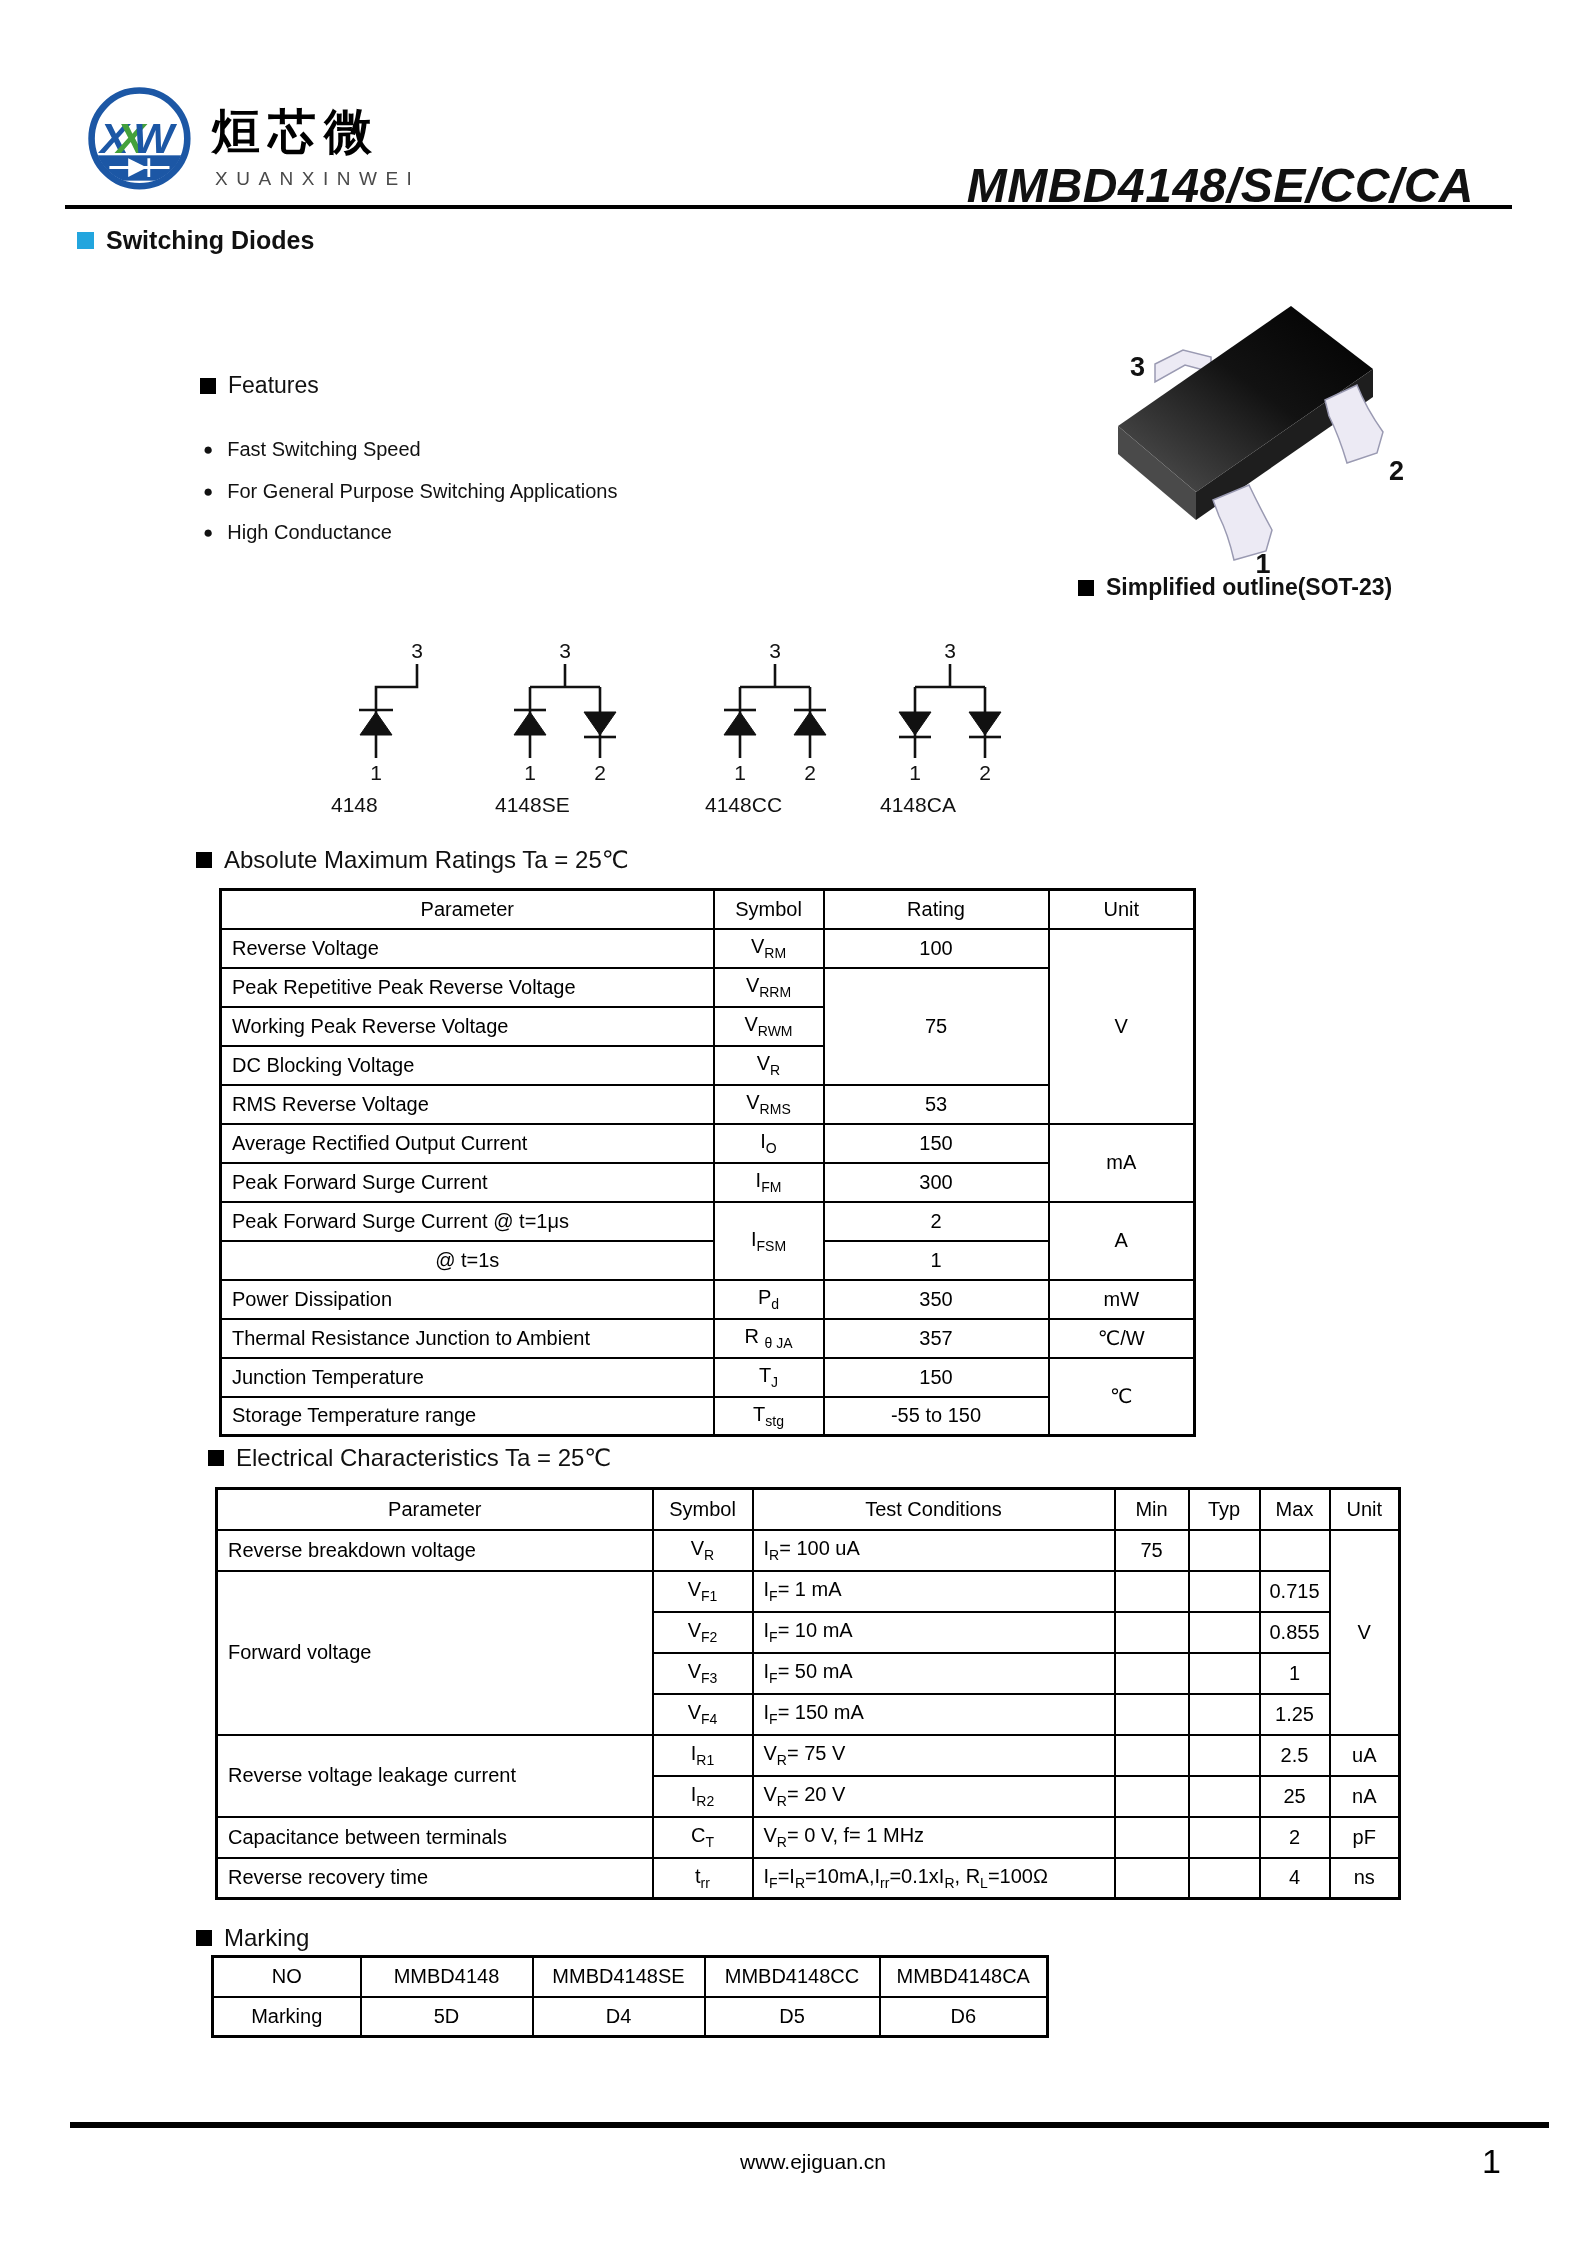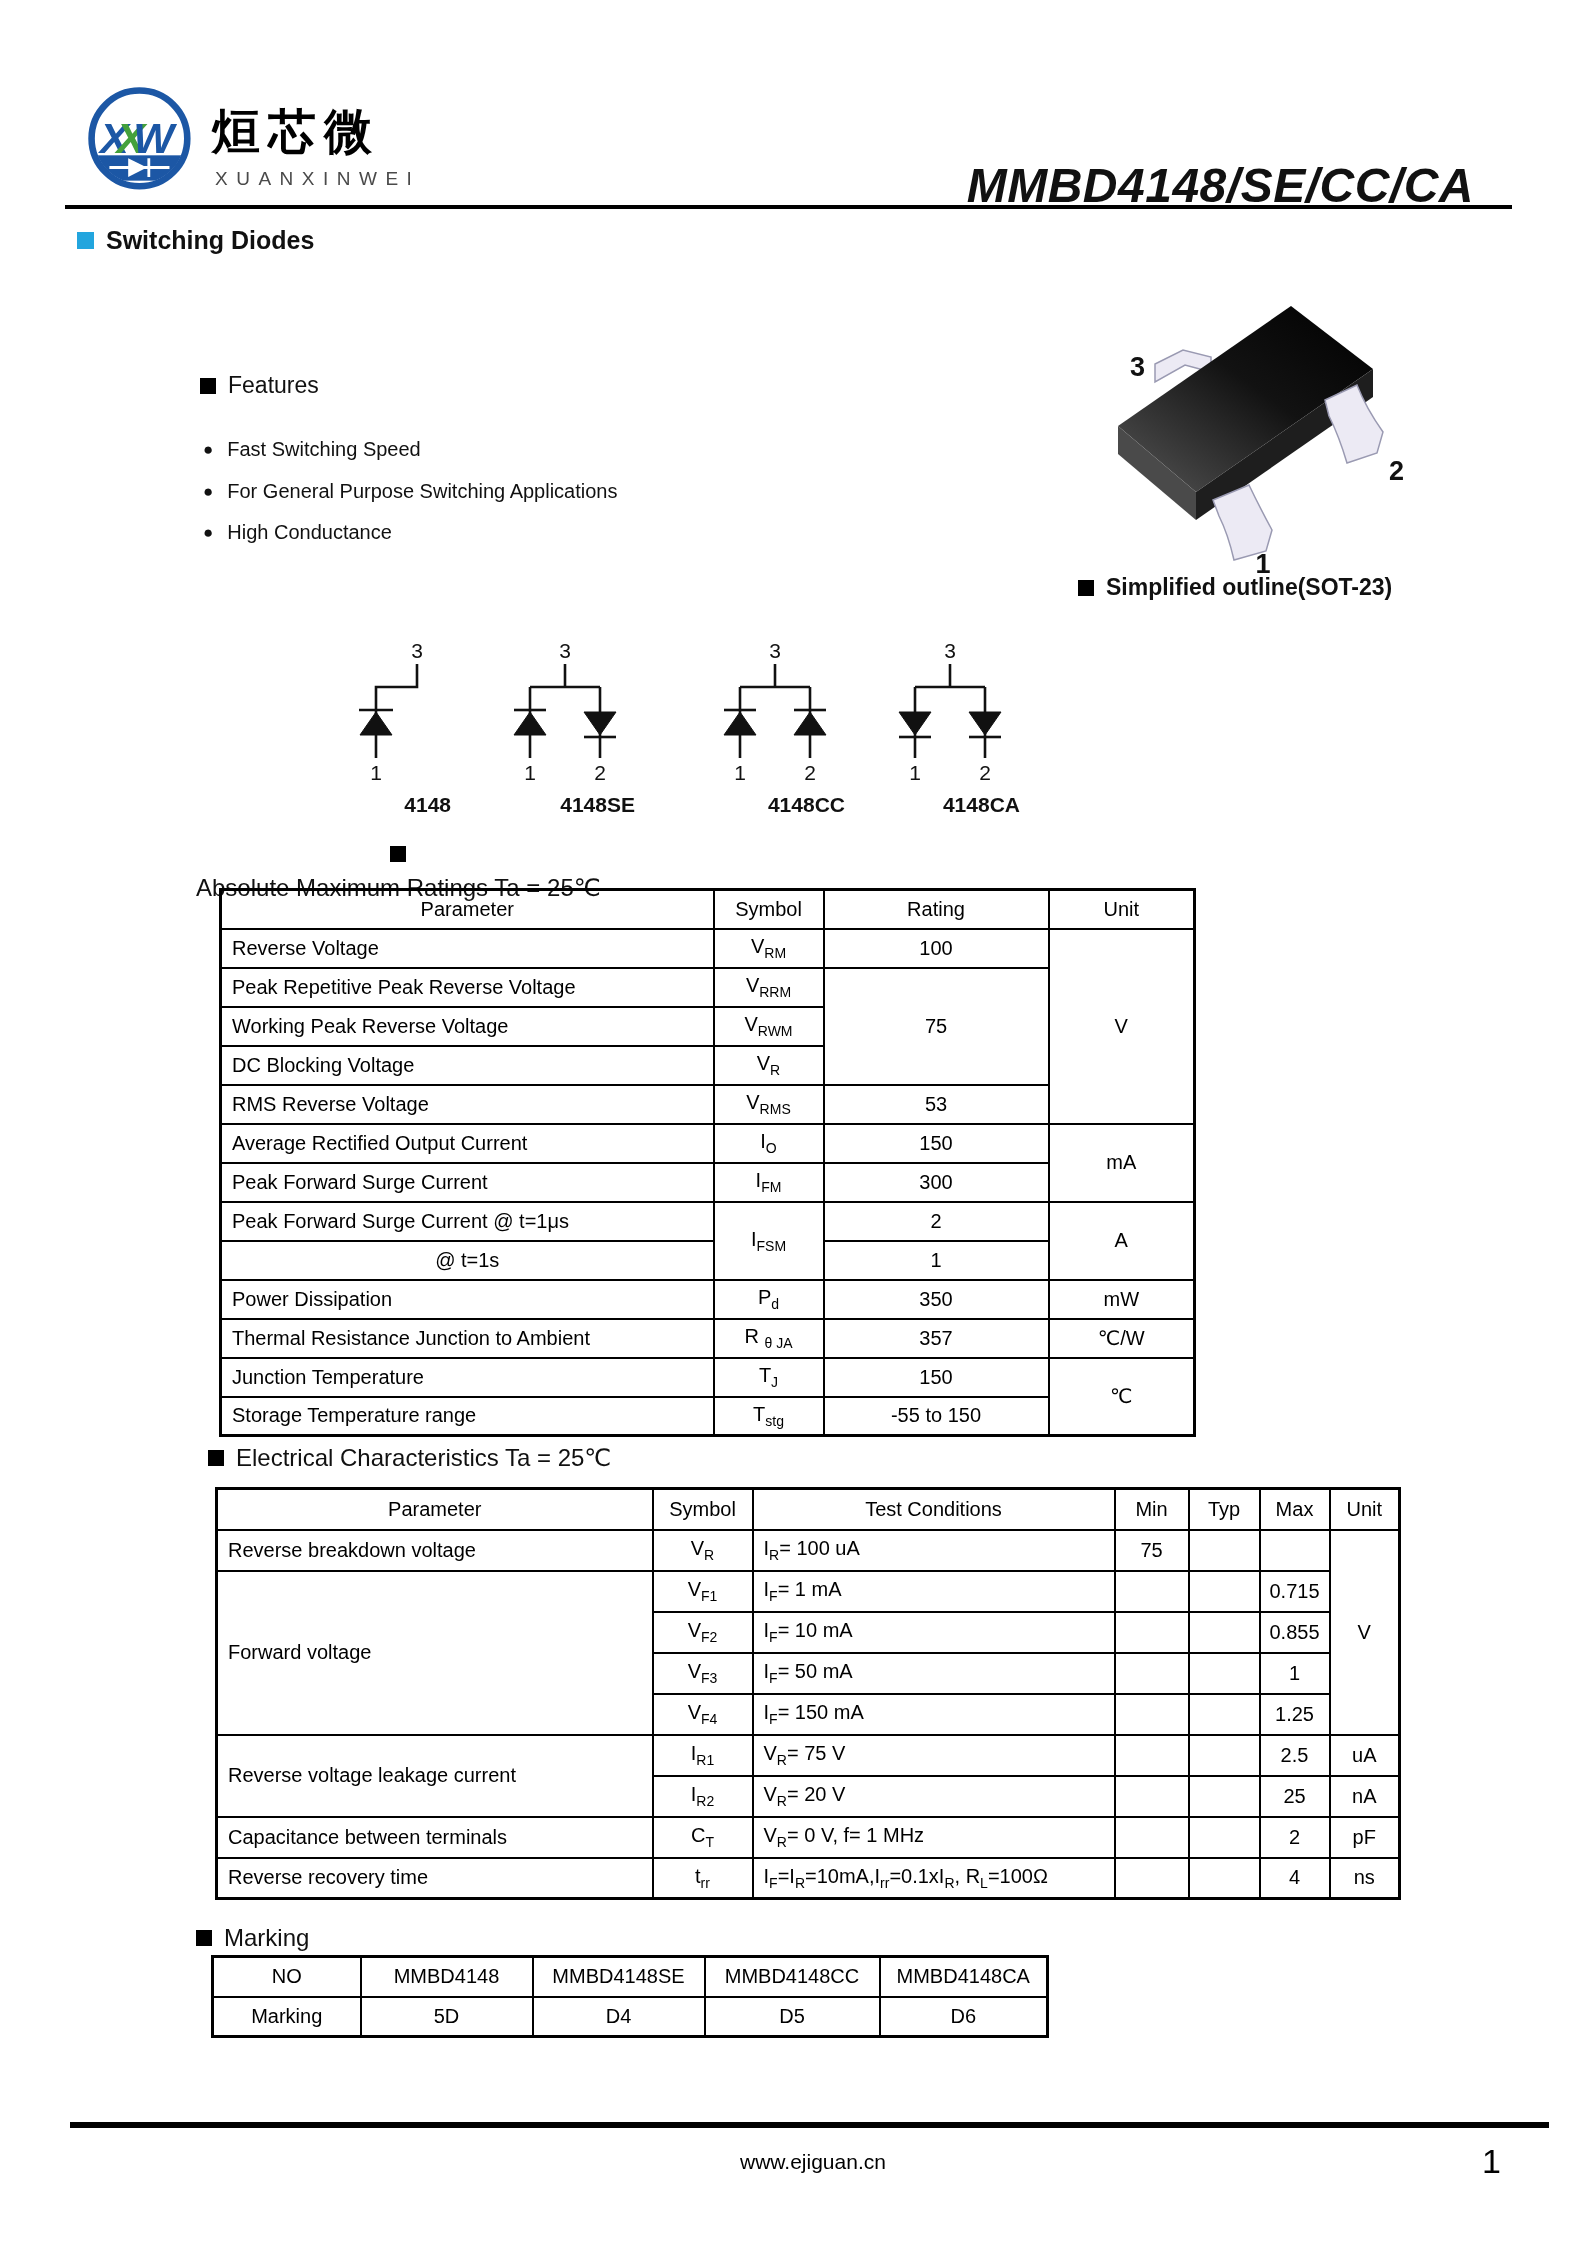--- a/index.html
+++ b/index.html
@@ -14,21 +14,21 @@
   #top-rule{left:65px;top:205px;width:1447px;height:4px;background:#000;}
   #footer-rule{left:70px;top:2122px;width:1479px;height:6px;background:#000;}
 
   
   .h-row{display:flex;align-items:center;gap:12px;}
   .sq{display:inline-block;width:16px;height:16px;background:#000;flex:0 0 auto;}
   .sq-blue{width:17px;height:17px;}
   #subtitle{left:77px;top:226px;font-size:25px;font-weight:bold;}
   #features-title{left:200px;top:372px;font-size:23px;}
   #outline-title{left:1078px;top:574px;font-size:23px;font-weight:bold;}
-  #amr-title{left:196px;top:846px;font-size:24px;flex-direction:column;}
+  #amr-title{left:196px;top:846px;font-size:24px;}
   #ec-title{left:196px;top:1444px;font-size:24px;margin-left:12px;}
   #marking-title{left:196px;top:1924px;font-size:24px;}
 
   .feat-line{display:flex;align-items:center;gap:14px;font-size:20px;}
   .feat-dot{font-size:17px;line-height:1;}
 
   
   table{border-collapse:collapse;table-layout:fixed;font-size:20px;color:#000;}
   table,td,th{border:2px solid #000;}
   table{border-width:3px;}
@@ -40,21 +40,21 @@
   #amr-table{left:219px;top:888px;}
   #amr-table tr{height:39px;}
   #ec-table{left:215px;top:1487px;}
   #ec-table tr{height:41px;}
   #marking-table{left:211px;top:1955px;}
   #marking-table tr{height:40px;}
 
   
   .sym{position:absolute;top:638px;}
   .sym svg{display:block;}
-  .sym-caption{position:absolute;top:793px;font-size:21px;font-weight:bold;text-align:right;}
+  .sym-caption{position:absolute;top:793px;font-size:21px;font-weight:normal;text-align:left;}
   .sym line,.sym polyline{stroke:#111;stroke-width:2.6;fill:none;}
   .sym polygon{fill:#111;stroke:#111;}
   .sym text{font-size:21px;fill:#111;font-family:"Liberation Sans",sans-serif;}
 
   #footer-site{left:740px;top:2150px;font-size:21px;color:#000;}
   #footer-page{left:1482px;top:2142px;font-size:34px;color:#000;}
 </style>
 </head>
 <body>
 

